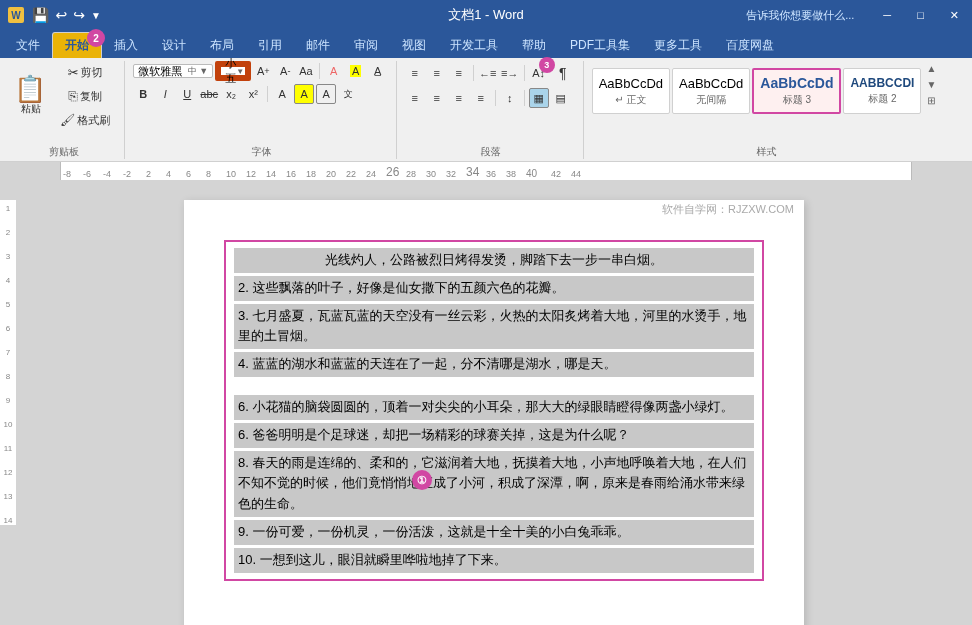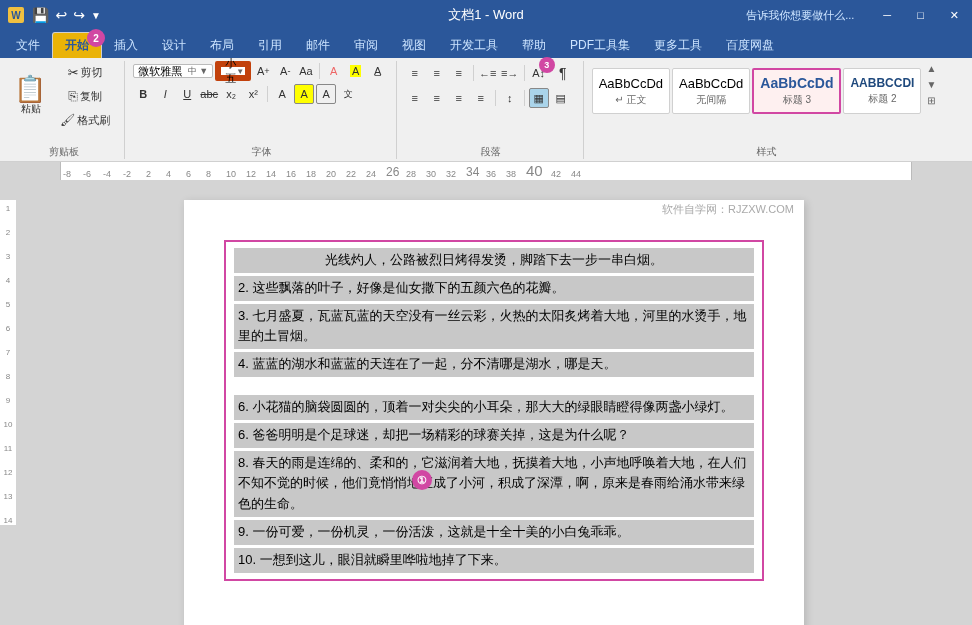--- a/index.html
+++ b/index.html
@@ -464,21 +464,21 @@
     <span style="position:absolute;left:265px;font-size:9px;color:#888;">20</span>
     <span style="position:absolute;left:285px;font-size:9px;color:#888;">22</span>
     <span style="position:absolute;left:305px;font-size:9px;color:#888;">24</span>
     <span style="position:absolute;left:325px;font-size:12px;color:#888;">26</span>
     <span style="position:absolute;left:345px;font-size:9px;color:#888;">28</span>
     <span style="position:absolute;left:365px;font-size:9px;color:#888;">30</span>
     <span style="position:absolute;left:385px;font-size:9px;color:#888;">32</span>
     <span style="position:absolute;left:405px;font-size:12px;color:#888;text-align:right;">34</span>
     <span style="position:absolute;left:425px;font-size:9px;color:#888;">36</span>
     <span style="position:absolute;left:445px;font-size:9px;color:#888;">38</span>
-    <span style="position:absolute;left:465px;font-size:15px;color:#888;">40</span>
+    <span style="position:absolute;left:465px;font-size:10px;color:#888;">40</span>
     <span style="position:absolute;left:490px;font-size:9px;color:#888;">42</span>
     <span style="position:absolute;left:510px;font-size:9px;color:#888;">44</span>
   </div>
   <div class="ruler-side"></div>
 </div>
 
 <div class="main-area">
 
   <div class="left-ruler">
     <div style="background:#d4d4d4;width:16px;height:20px;"></div>

